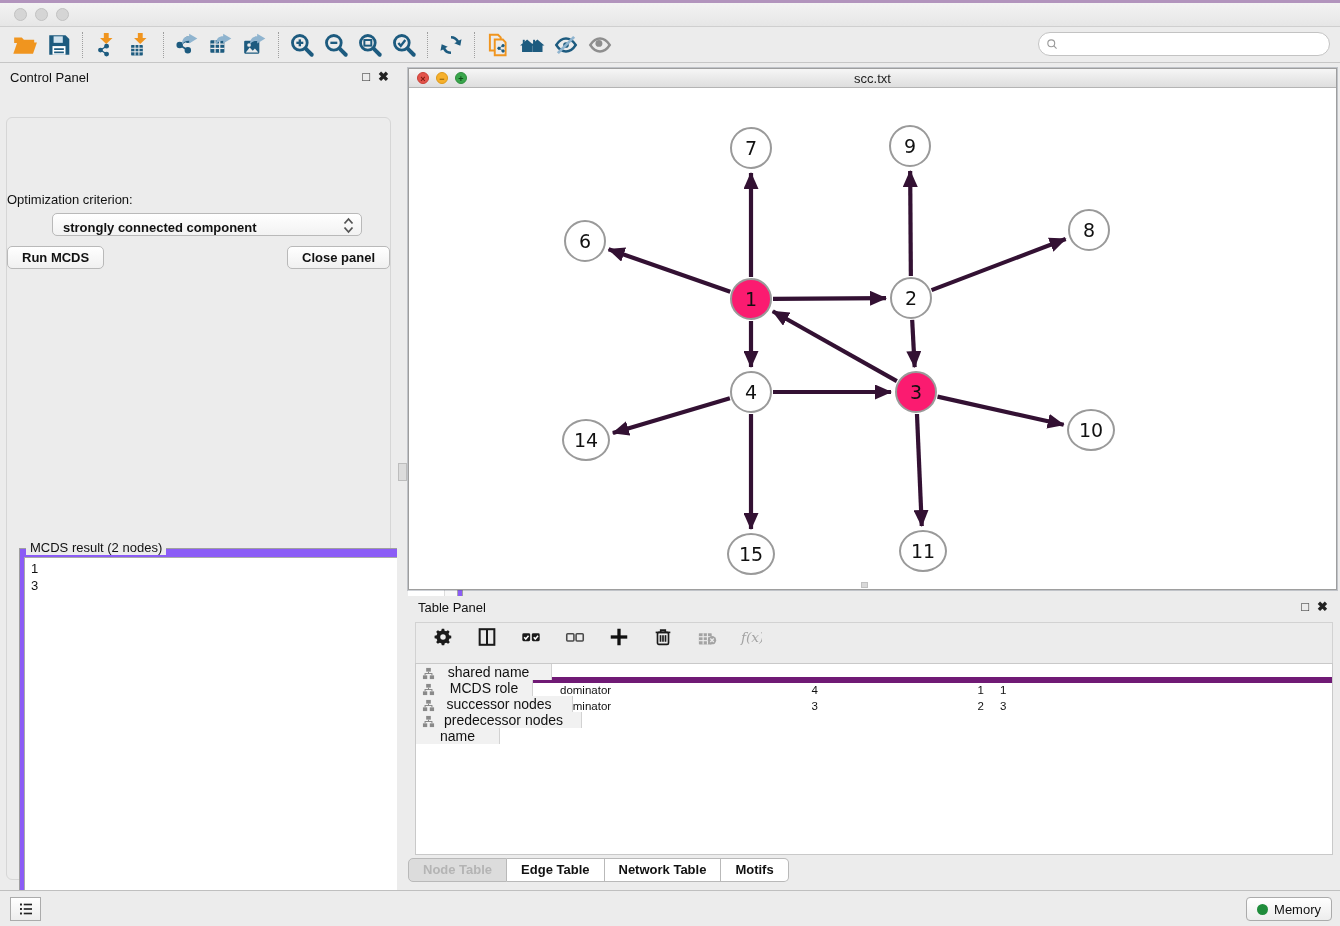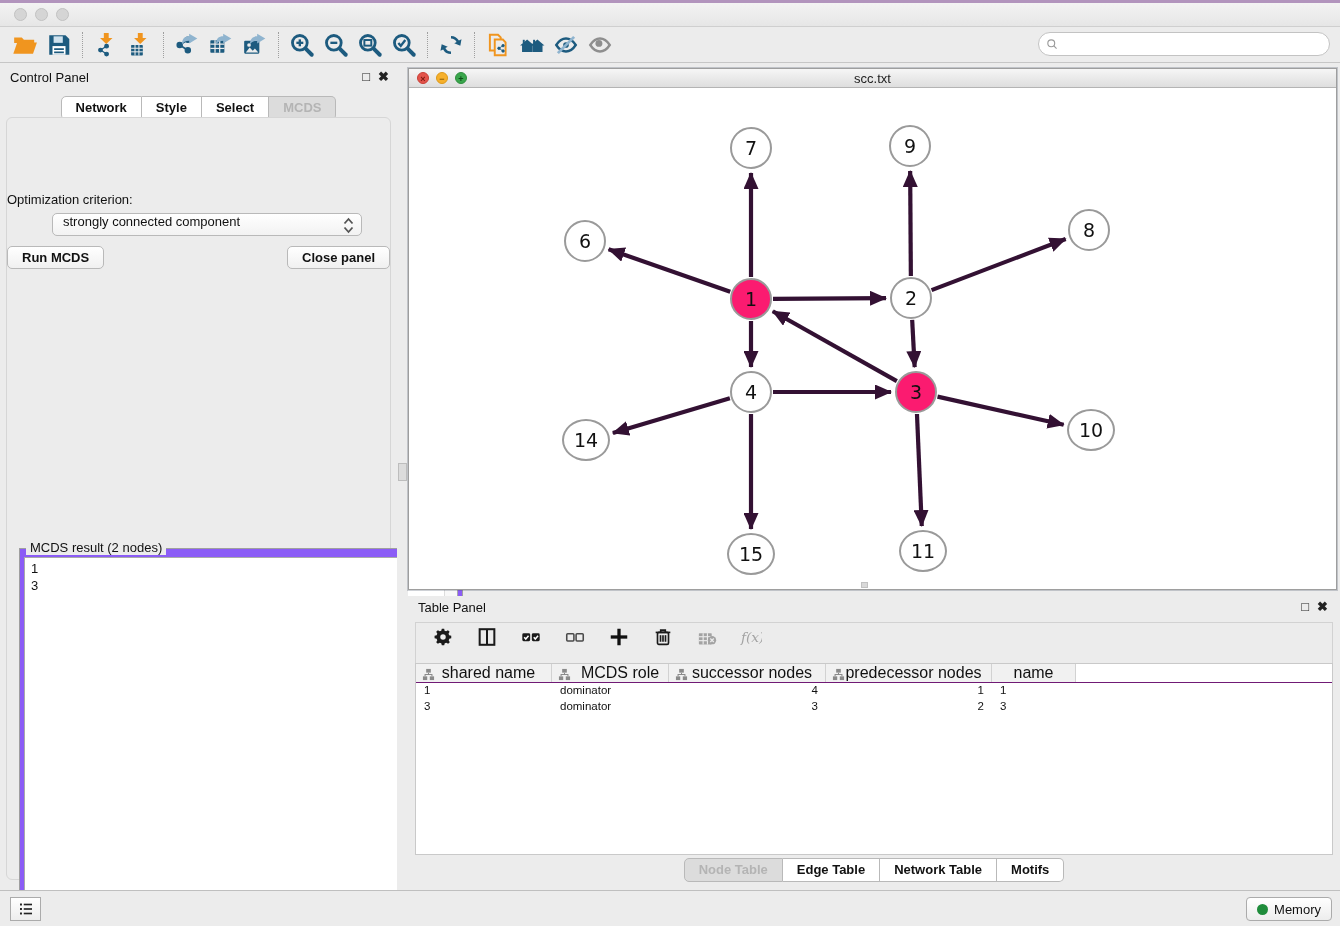--- a/index.html
+++ b/index.html
@@ -32,21 +32,21 @@
   .panel-btns span { cursor:default; font-weight:bold; }
   .cp-tabs { position:absolute; left:0; right:0; top:33px; display:flex; justify-content:center; }
   .seg-tab { font-size:13px; font-weight:bold; padding:3px 14px 4px; background:#fff; border:1px solid #b9b9b9; border-left:none; color:#111; }
   .seg-tab:first-child { border-left:1px solid #b9b9b9; border-radius:5px 0 0 5px; }
   .seg-tab:last-child { border-radius:0 5px 5px 0; }
   .seg-tab.active { background:#dcdcdc; color:#b4b4b4; }
   .cp-content { position:absolute; left:6px; right:6px; top:54px; bottom:10px; background:#ececec;
     border:1px solid #d6d6d6; border-radius:6px; }
   .opt-label { position:absolute; left:0; right:0; top:74px; text-align:left; font-size:13px; color:#111; }
   .combo { position:absolute; left:45px; top:95px; width:310px; height:23px; background:linear-gradient(#fff,#f2f2f2);
-    border:1px solid #b9b9b9; border-radius:5px; display:flex; align-items:flex-start; font-size:13px; padding-left:10px; color:#111; }
+    border:1px solid #b9b9b9; border-radius:5px; display:flex; align-items:flex-end; font-size:13px; padding-left:10px; color:#111;font-weight:bold; }
   .combo .chev { position:absolute; right:6px; top:3px; }
   .btn { background:linear-gradient(#ffffff,#f0f0f0); border:1px solid #b9b9b9; border-radius:5px;
     font-size:13px; font-weight:bold; color:#111; padding:3px 14px; height:23px; }
   .cp-buttons { position:absolute; left:0; right:0; top:128px; display:flex; justify-content:space-between; gap:15px; }
   .result-group { position:absolute; left:12px; width:444px; top:430px; height:378px;
     border:1px solid #9f9f9f; background:#8b5cf6;text-decoration:underline; }
   .result-legend { position:absolute; left:6px; top:-9px; background:#ececec; padding:0 4px; font-size:13px; color:#111; }
   .result-area { position:absolute; left:4px; right:4px; top:8px; bottom:4px; background:#fff; border:1px solid #aaa;
     font-size:13px; line-height:17px; padding:2px 0 0 6px; white-space:pre; color:#111; }
   .result-scroll { position:absolute; right:0; top:0; bottom:0; width:13px; background:#f8f8f8; border-left:1px solid #ddd; }
@@ -76,26 +76,26 @@
   
   .table-panel { position:absolute; left:408px; top:596px; width:932px; height:294px; background:#ececec; }
   .tp-header { position:absolute; left:10px; top:4px; font-size:13px; color:#111; }
   .tp-btns { position:absolute; right:12px; top:3px; display:flex; gap:8px; font-size:13px; font-weight:bold; color:#222; }
   .tp-toolbar { position:absolute; left:7px; right:7px; top:26px; height:41px; background:#ececec;
     border:1px solid #d2d2d2; border-bottom:none; display:flex; align-items:flex-start; padding-left:12px; gap:14px; }
   .tbtn { width:30px; height:28px; display:flex; align-items:center; justify-content:center; }
   .tbtn svg { width:22px; height:22px; }
   .tbtn.disabled { opacity:.9; }
   .tp-table { position:absolute; left:7px; right:7px; top:67px; bottom:35px; background:#fff; border:1px solid #c9c9c9; overflow:hidden; }
-  .thead { display:flex; height:19px; border-bottom:1px solid #701a75; font-size:16px; color:#111; }
+  .thead { display:flex; height:19px; border-bottom:6px solid #701a75; font-size:14px; color:#111;flex-direction:column; }
   .th { background:#f1f1f1; border-right:1px solid #d2d2d2; display:flex; align-items:center; justify-content:center; gap:5px; position:relative; }
   .th .tree-ic { position:absolute; left:6px; top:3px; }
   .trow { display:flex; height:16px; font-size:11.5px; color:#111; }
   .td { padding:1px 8px 0; overflow:hidden; white-space:nowrap; }
-  .tp-tabs { position:absolute; left:0; right:0; bottom:8px; display:flex; justify-content:center; }
+  .tp-tabs { position:absolute; left:0; right:0; bottom:8px; display:flex; justify-content:flex-start; }
 
   
   .status-bar { position:absolute; left:0; top:890px; width:1340px; height:36px; background:#ececec; border-top:1px solid #bfbfbf; }
   .list-btn { position:absolute; left:10px; top:6px; width:31px; height:24px; background:linear-gradient(#fff,#ededed);
     border:1px solid #ababab; display:flex; align-items:center; justify-content:center; }
   .list-btn svg { width:18px; height:18px; }
   .memory-btn { position:absolute; right:8px; top:6px; height:24px; background:linear-gradient(#fff,#ededed);
     border:1px solid #ababab; border-radius:4px; display:flex; align-items:center; gap:6px; padding:0 10px; font-size:13px; color:#111; }
   .mem-dot { width:11px; height:11px; border-radius:50%; background:#1f8c3b; }
 </style>
@@ -292,26 +292,20 @@
       <input type="text" placeholder="" style="">
     </div>
   </div>
 
   <div class="control-panel">
     <div class="cp-header">Control Panel</div>
     <div class="panel-btns">
       <span>□</span>
       <span>✖</span>
     </div>
-    <div class="cp-tabs" id="cp-tabs">
-        <div class="seg-tab">Network</div>
-        <div class="seg-tab">Style</div>
-        <div class="seg-tab">Select</div>
-        <div class="seg-tab active">MCDS</div>
-      </div>
     <div class="cp-content">
       <div class="opt-label">Optimization criterion:</div>
       <div class="combo">
         <span>strongly connected component</span>
         <span class="chev">
           <svg width="13" height="17" viewBox="0 0 13 17">
               <path d="M2.5 6.5 6.5 2l4 4.5" fill="none" stroke="#555" stroke-width="1.8"></path>
               <path d="M2.5 10.5 6.5 15l4-4.5" fill="none" stroke="#555" stroke-width="1.8"></path>
             </svg>
         </span>

